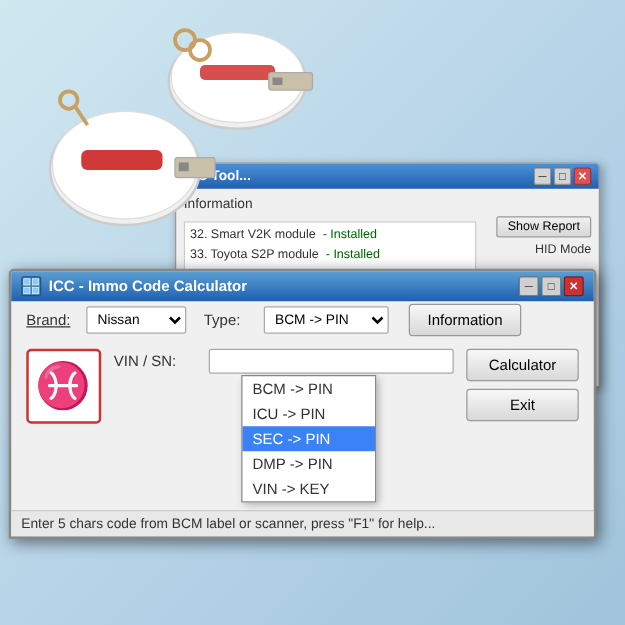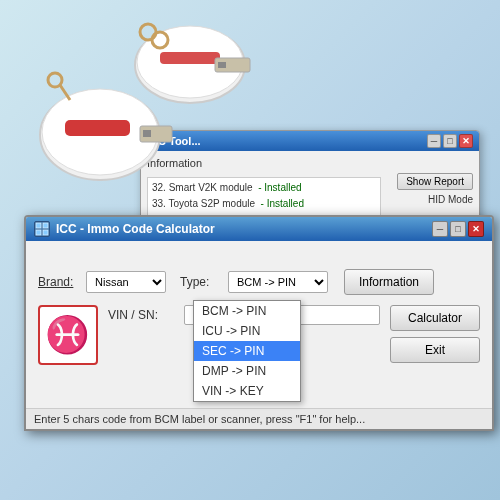--- a/index.html
+++ b/index.html
@@ -130,21 +130,21 @@
     
     .usb-svg {
       width: 100%;
       height: 100%;
     }
 
     
     .main-window {
       position: absolute;
       top: 215px;
-      left: 24px;
+      left: 7px;
       width: 470px;
       height: 216px;
       background: #f0f0f0;
       border: 2px solid #888;
       border-radius: 4px 4px 0 0;
       box-shadow: 3px 3px 12px rgba(0,0,0,0.5);
       z-index: 10;
     }
     .main-titlebar {
       background: linear-gradient(to bottom, #5a9fd4 0%, #2060b0 100%);
@@ -189,21 +189,21 @@
       justify-content: center;
       font-size: 9px;
       cursor: pointer;
       font-weight: bold;
     }
     .main-win-btn.minimize { background: #d0d0d0; color: #333; }
     .main-win-btn.maximize { background: #d0d0d0; color: #333; }
     .main-win-btn.close { background: #cc3030; color: white; }
 
     .main-body {
-      padding: 28px 12px;
+      padding: 2px 12px;
     }
 
     
     .form-row {
       display: flex;
       align-items: center;
       gap: 8px;
       margin-bottom: 10px;
     }
     .form-label {

